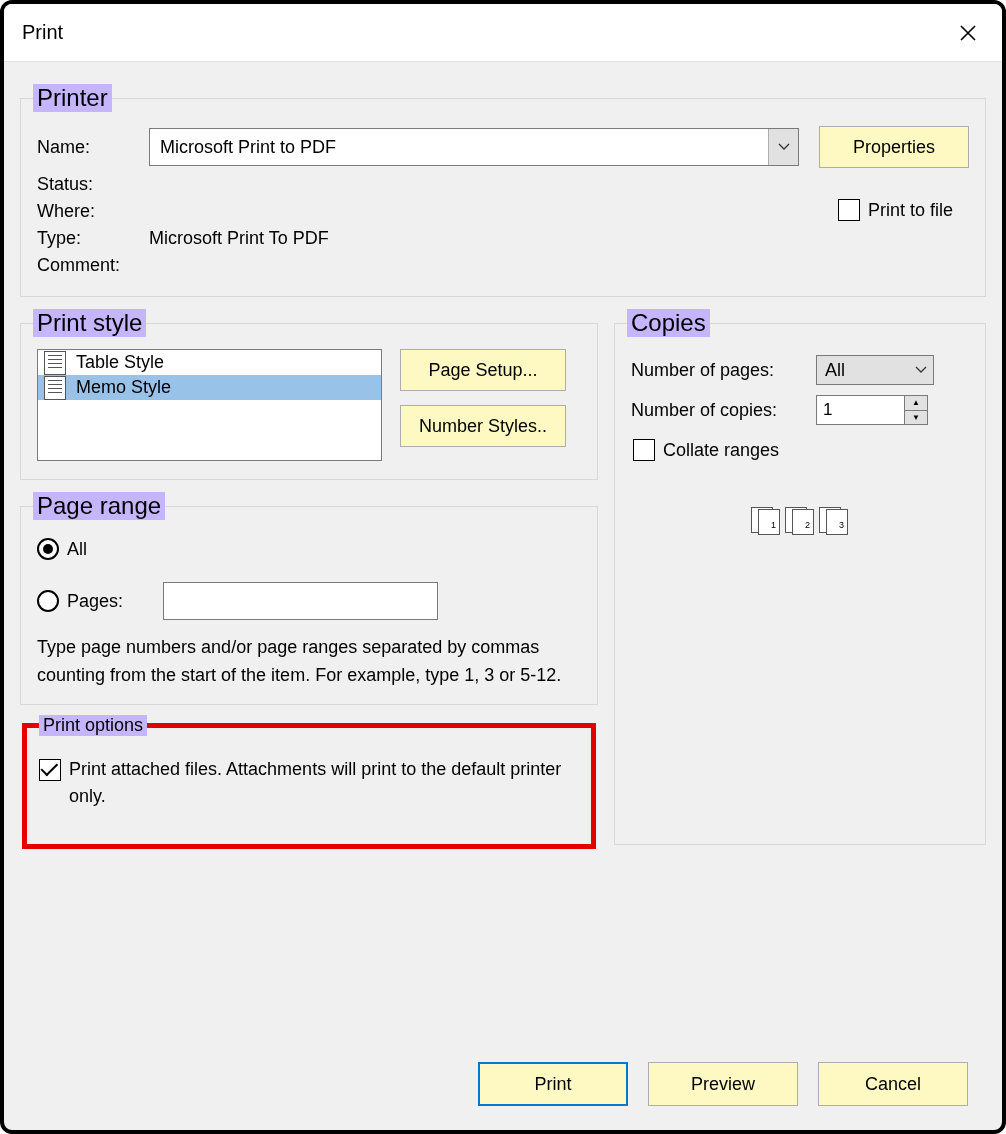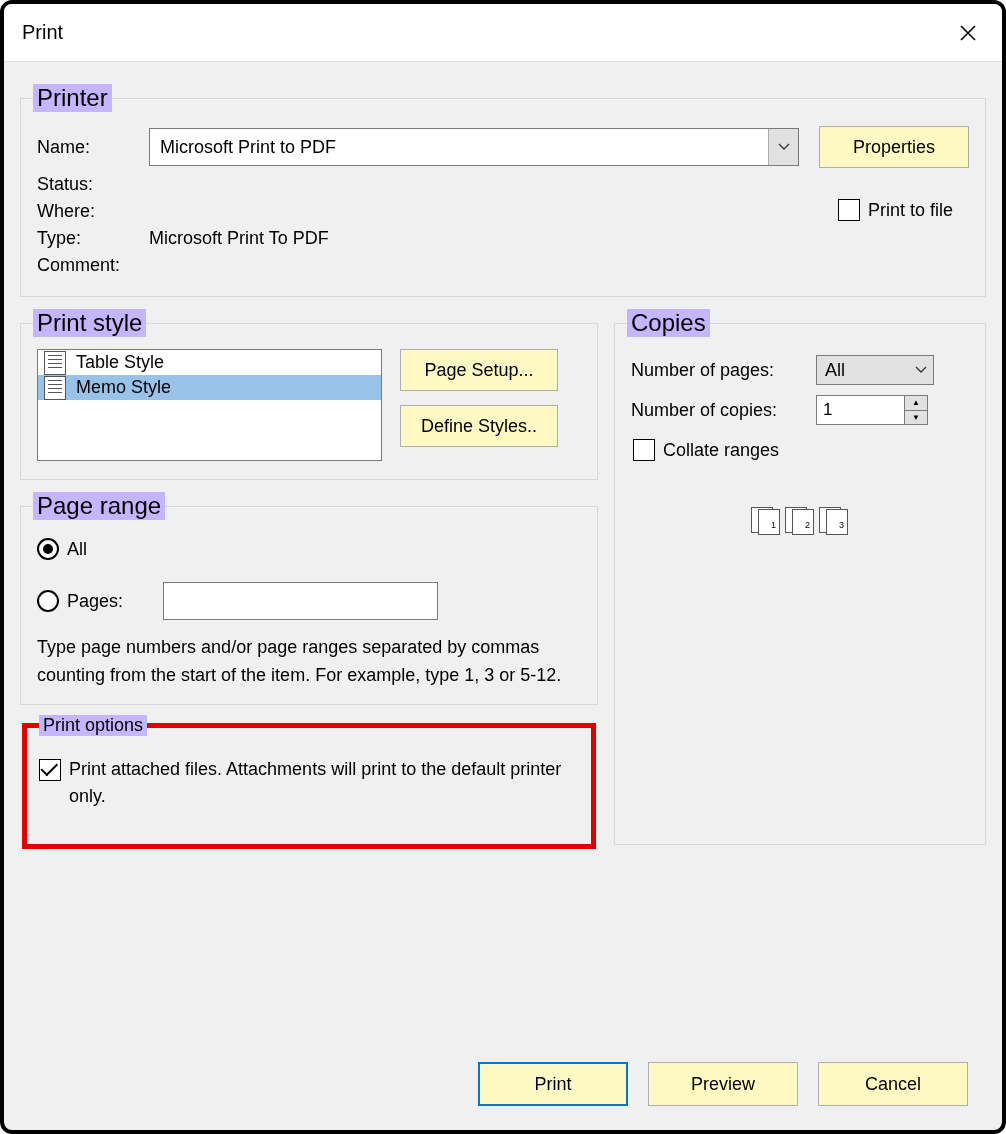--- a/index.html
+++ b/index.html
@@ -254,21 +254,21 @@
               </div>
               <div class="style-item selected">
                 <div class="style-icon">
                     <div class="lines"></div>
                   </div>
                 <span>Memo Style</span>
               </div>
             </div>
             <div class="style-btns">
               <div class="btn">Page Setup...</div>
-              <div class="btn">Define Styles..</div>
+              <div class="btn">Number Styles..</div>
             </div>
           </div>
         </fieldset>
 
         <fieldset class="gbox">
           <legend>Page range</legend>
           <div class="row" style="margin-top:6px;">
             <div class="radio checked"></div>
             <span>All</span>
           </div>

